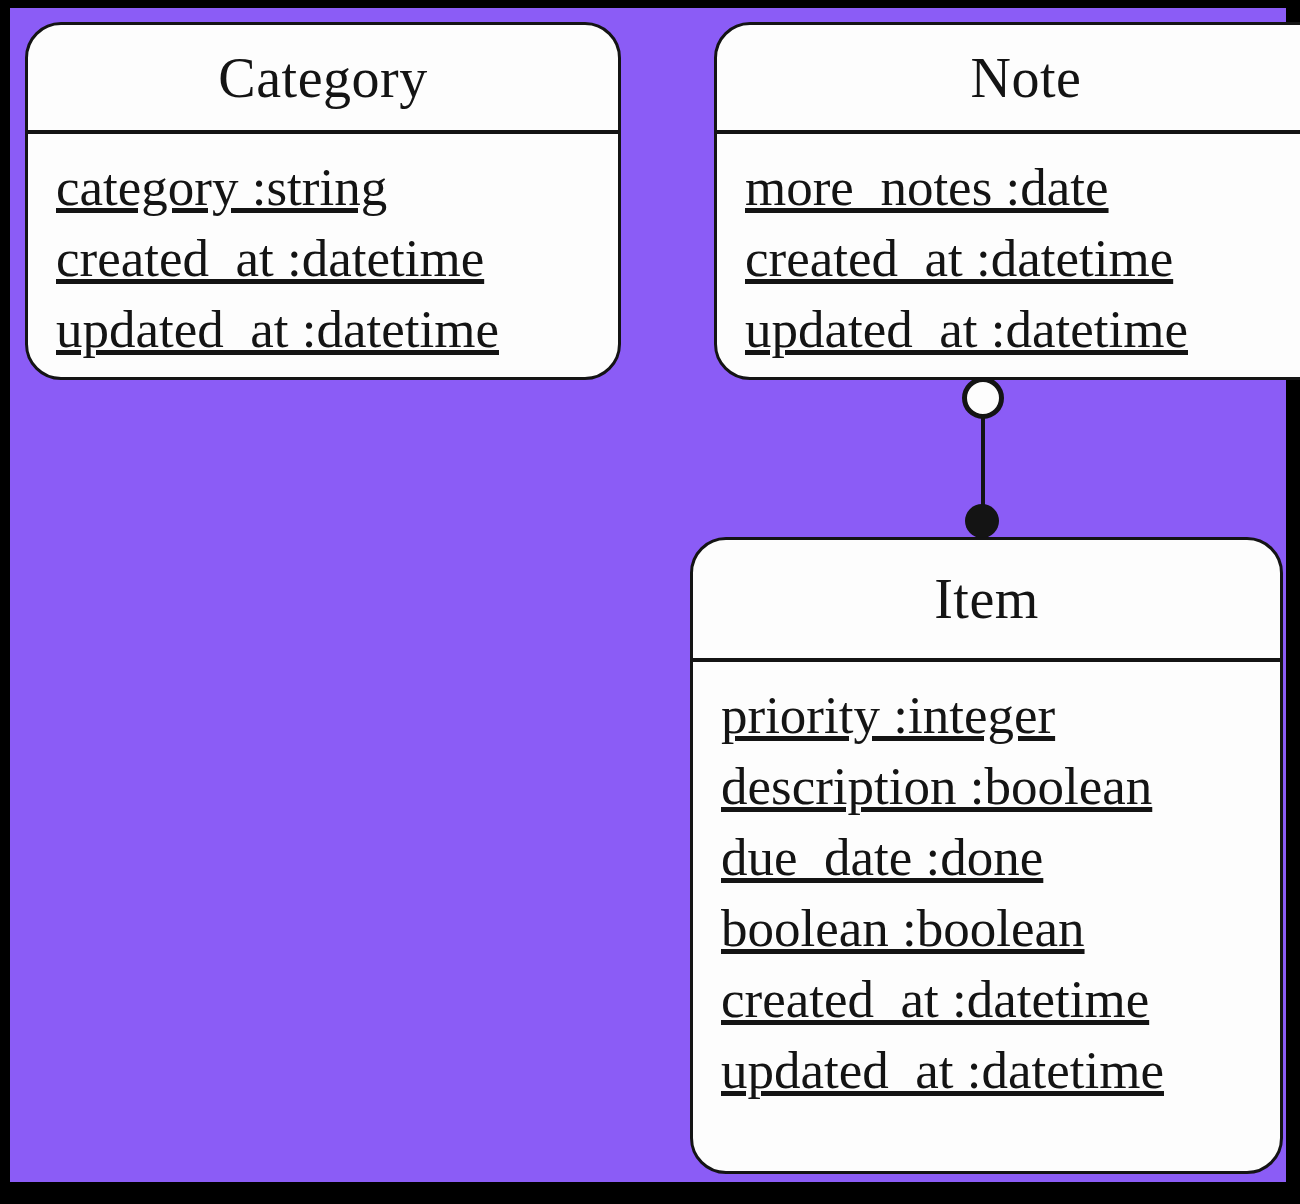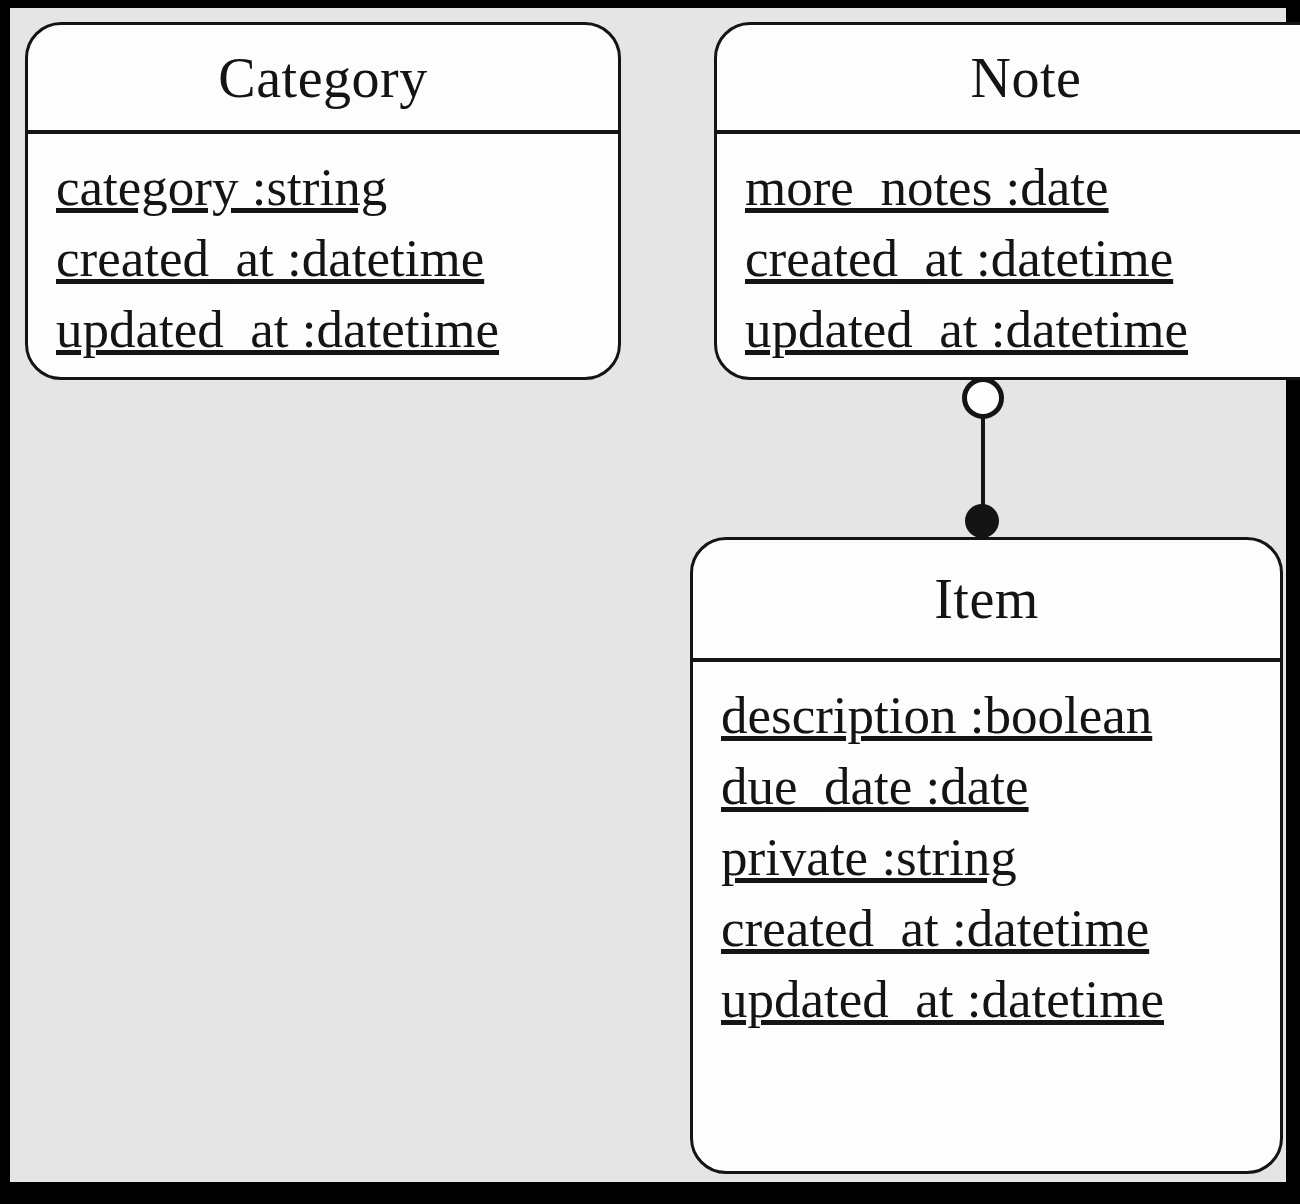--- a/index.html
+++ b/index.html
@@ -13,21 +13,21 @@
     position: relative;
     font-family: "Liberation Serif", "DejaVu Serif", serif;
     overflow: hidden;
   }
   .canvas {
     position: absolute;
     left: 10px;
     top: 8px;
     width: 1276px;
     height: 1174px;
-    background: #e5e5e5;
+    background: #8b5cf6;
   }
   .entity {
     position: absolute;
     box-sizing: border-box;
     border: 3px solid #141414;
     border-radius: 36px;
     background: #fdfdfd;
     color: #141414;
   }
   .entity-title {
@@ -104,23 +104,24 @@
     <div class="entity-attrs">
       <div class="attr">more_notes :date</div>
       <div class="attr">created_at :datetime</div>
       <div class="attr">updated_at :datetime</div>
     </div>
   </div>
 
   <div class="entity entity-item">
     <div class="entity-title">Item</div>
     <div class="entity-attrs">
+      <div class="attr">priority :integer</div>
       <div class="attr">description :boolean</div>
-      <div class="attr">due_date :date</div>
-      <div class="attr">private :string</div>
+      <div class="attr">due_date :done</div>
+      <div class="attr">boolean :boolean</div>
       <div class="attr">created_at :datetime</div>
       <div class="attr">updated_at :datetime</div>
     </div>
   </div>
 
   <div class="conn-line"></div>
   <div class="conn-circle-open"></div>
   <div class="conn-circle-filled"></div>
 
 </div>

